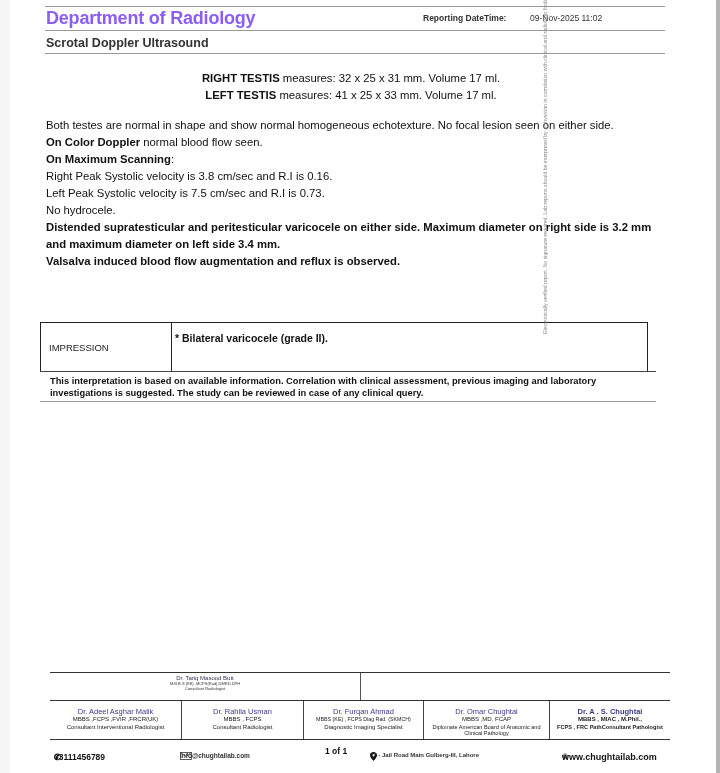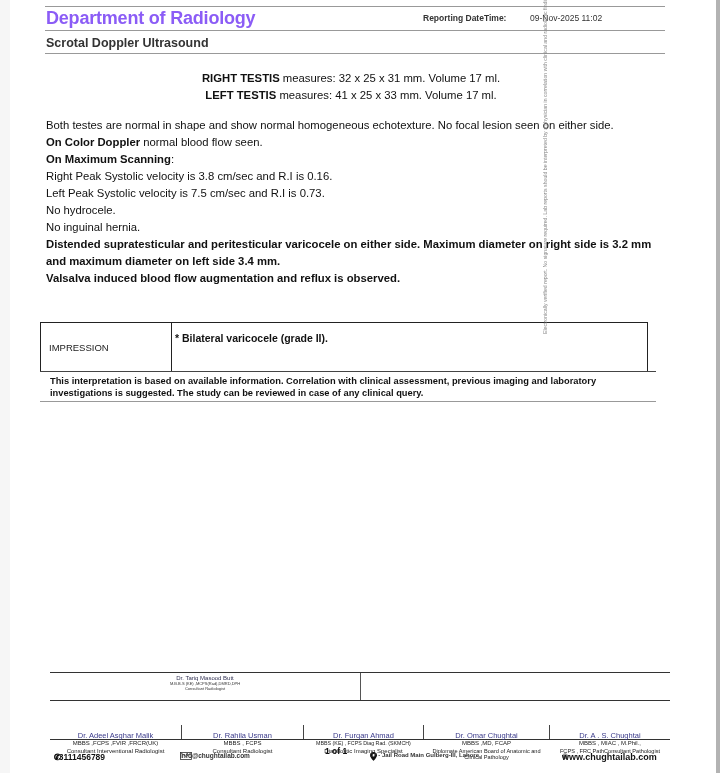--- a/index.html
+++ b/index.html
@@ -22,21 +22,21 @@
   .disclaimer { position:absolute; left:40px; top:375px; width:600px; font-size:9.3px; line-height:12px; font-weight:bold; color:#111; }
   .side-note { position:absolute; left:532px; top:334px; width:300px; transform:rotate(-90deg); transform-origin:left top; font-size:5.2px; color:#888; white-space:nowrap; }
   .footer { position:absolute; left:40px; top:672px; width:620px; }
   .f-top { position:absolute; left:0; top:0; width:620px; height:27px; border-top:1px solid #333; }
   .f-top .sep { position:absolute; left:310px; top:0; height:27px; border-left:1px solid #555; }
   .f-tariq { position:absolute; left:0; top:2px; width:310px; text-align:center; color:#333; }
   .f-tariq .nm { font-size:6px; color:#335; }
   .f-tariq .q { font-size:4px; }
   .f-tariq .t { font-size:4px; }
   .f-doctors { position:absolute; left:0; top:28px; width:620px; height:38px; border-top:1px solid #333; border-bottom:1px solid #333; display:flex; }
-  .doc { border-right:1px solid #444; text-align:center; padding-top:6px; box-sizing:border-box;margin-top:24px; }
+  .doc { border-right:1px solid #444; text-align:center; padding-top:6px; box-sizing:border-box; }
   .doc:last-child { border-right:none; }
   .doc .nm { font-size:7.5px; color:#3a3a8a; line-height:9px; }
   .doc .q { font-size:6px; color:#222; line-height:7.5px; }
   .doc .t { font-size:6px; color:#222; line-height:7.5px; }
   .f-contact { position:absolute; left:0; top:68px; width:620px; height:18px; }
   .f-contact span { position:absolute; top:6px; white-space:nowrap; }
   .phone { left:4px; font-size:8.5px; font-weight:bold; }
   .email { left:130px; font-size:6.5px; font-weight:bold; color:#333; }
   .pages { left:275px; font-size:8.5px; font-weight:bold; }
   .address { left:320px; font-size:6px; font-weight:bold; color:#333; }
@@ -65,21 +65,20 @@
     <div><b>LEFT TESTIS</b><span> measures: 41 x 25 x 33 mm. Volume 17 ml.</span></div>
   </div>
 
   <div class="body-text" style="top:117px;">
     <div>Both testes are normal in shape and show normal homogeneous echotexture. No focal lesion seen on either side.</div>
     <div><b>On Color Doppler</b><span> normal blood flow seen.</span></div>
     <div><b>On Maximum Scanning</b><span>:</span></div>
     <div>Right Peak Systolic velocity is 3.8 cm/sec and R.I is 0.16.</div>
     <div>Left Peak Systolic velocity is 7.5 cm/sec and R.I is 0.73.</div>
     <div>No hydrocele.</div>
-    <div>No inguinal hernia.</div>
     <div><b>Distended supratesticular and peritesticular varicocele on either side. Maximum diameter on right side is 3.2 mm and maximum diameter on left side 3.4 mm.</b></div>
     <div><b>Valsalva induced blood flow augmentation and reflux is observed.</b></div>
   </div>
 
   <div class="impression">
     <div class="label">
       <span>IMPRESSION</span>
     </div>
     <div class="value">* Bilateral varicocele (grade II).</div>
   </div>
@@ -114,21 +113,21 @@
       <div class="doc" style="width:120px;">
         <div class="nm">Dr. Furqan Ahmad</div>
         <div class="q" style="font-size:5.3px;">MBBS (KE) , FCPS Diag Rad. (SKMCH)</div>
         <div class="t">Diagnostic Imaging Specialist</div>
       </div>
       <div class="doc" style="width:126px;">
         <div class="nm">Dr. Omar Chughtai</div>
         <div class="q">MBBS ,MD, FCAP</div>
         <div class="t" style="font-size:5.6px; line-height:6.5px;">Diplomate American Board of Anatomic and Clinical Pathology</div>
       </div>
-      <div class="doc" style="width:120px;">
+      <div class="doc" style="width:120px;font-weight:bold;">
         <div class="nm">Dr. A . S. Chughtai</div>
         <div class="q">MBBS , MIAC , M.Phil.,</div>
         <div class="t" style="font-size:5.6px;">FCPS , FRC PathConsultant Pathologist</div>
       </div>
     </div>
 
     <div class="f-contact">
       <span class="phone">
         <span class="ico">✆</span>
           <span>03111456789</span>

